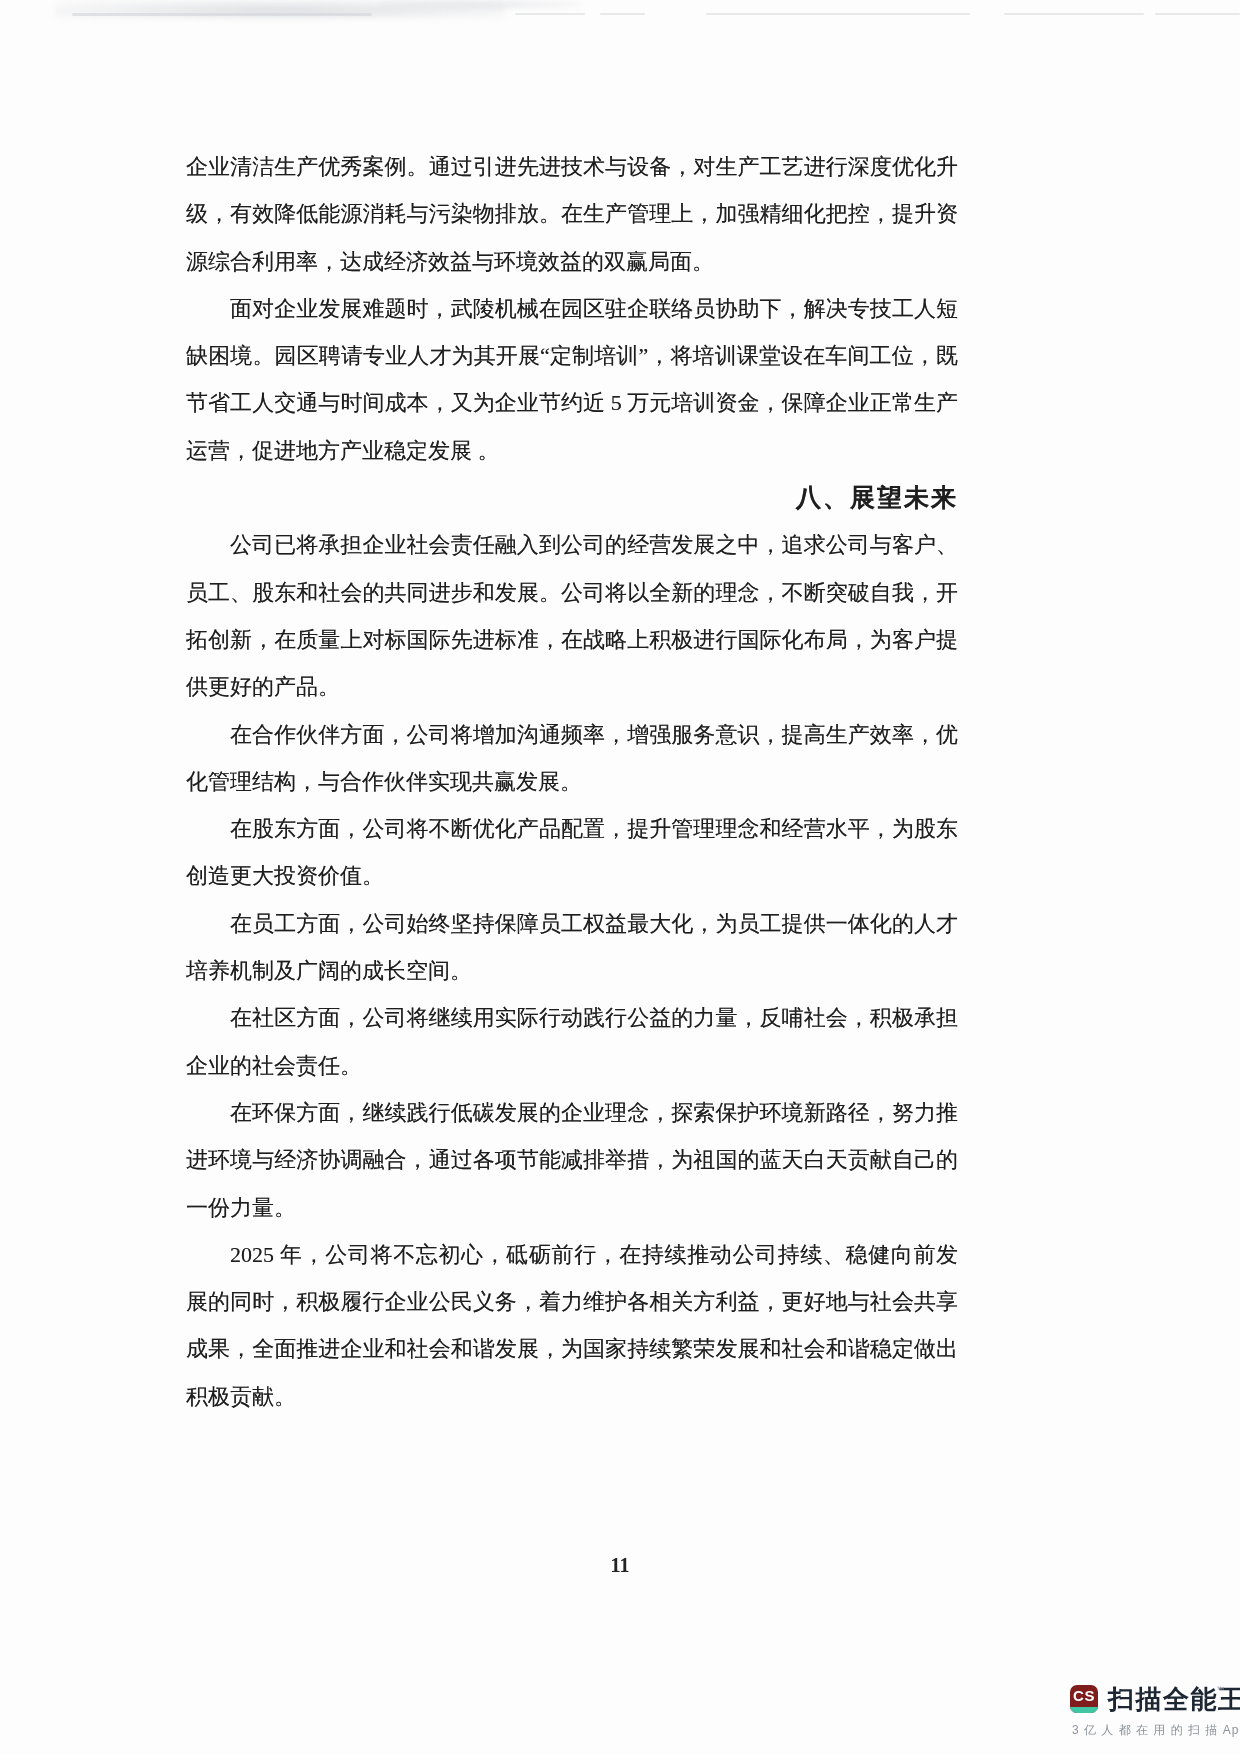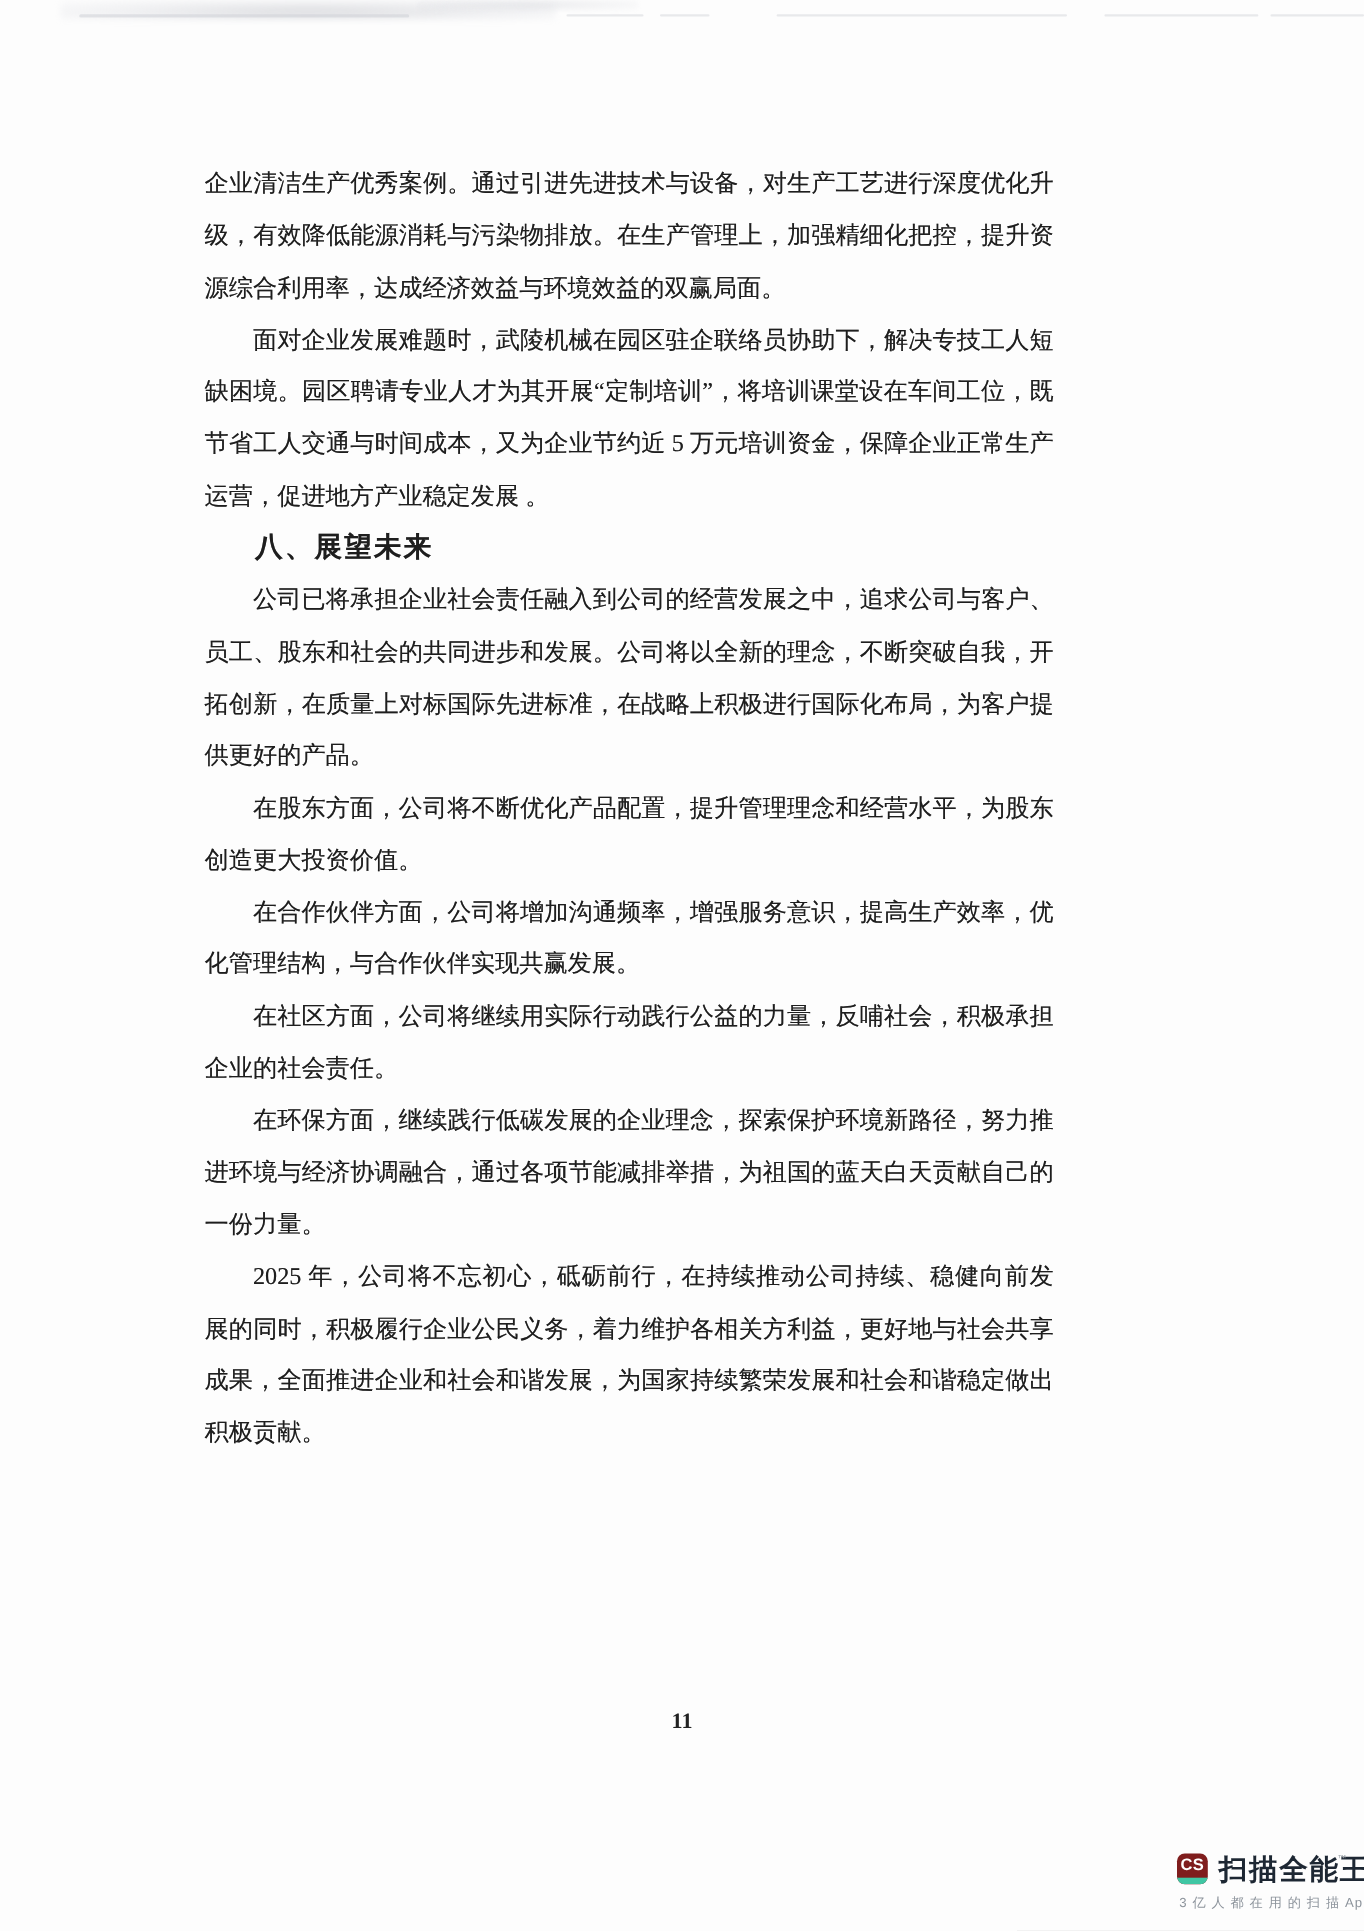--- a/index.html
+++ b/index.html
@@ -43,21 +43,21 @@
     letter-spacing:0;
     text-shadow:0 0 .5px rgba(20,20,20,.55);
   }
   .doc p{margin:0;}
   .doc p.indent{text-indent:2em;}
   .doc h2{
     margin:0;
     margin-left:46px;
     font-size:25px;line-height:47.3px;
     font-weight:bold;
-    text-align:left;
+    text-align:right;
     letter-spacing:2px;
   }
 
   
   .page-number{
     position:absolute;left:0;right:26px;top:1554px;
     text-align:center;
     font-family:"Liberation Serif","DejaVu Serif",serif;
     font-size:20px;font-weight:bold;color:#222;
   }
@@ -106,22 +106,23 @@
     <div class="scan-line sl4"></div>
     <div class="scan-line sl5"></div>
     <div class="scan-line sl6"></div>
   </div>
 
   <div class="doc">
     <p>企业清洁生产优秀案例。通过引进先进技术与设备，对生产工艺进行深度优化升级，有效降低能源消耗与污染物排放。在生产管理上，加强精细化把控，提升资源综合利用率，达成经济效益与环境效益的双赢局面。</p>
     <p class="indent">面对企业发展难题时，武陵机械在园区驻企联络员协助下，解决专技工人短缺困境。园区聘请专业人才为其开展“定制培训”，将培训课堂设在车间工位，既节省工人交通与时间成本，又为企业节约近 5 万元培训资金，保障企业正常生产运营，促进地方产业稳定发展 。</p>
     <h2>八、展望未来</h2>
     <p class="indent">公司已将承担企业社会责任融入到公司的经营发展之中，追求公司与客户、员工、股东和社会的共同进步和发展。公司将以全新的理念，不断突破自我，开拓创新，在质量上对标国际先进标准，在战略上积极进行国际化布局，为客户提供更好的产品。</p>
+    <p class="indent">在合作伙伴方面，公司将增加沟通频率，增强服务意识，提高生产效率，优化管理结构，与合作伙伴实现共赢发展。</p>
     <p class="indent">在股东方面，公司将不断优化产品配置，提升管理理念和经营水平，为股东创造更大投资价值。</p>
-    <p class="indent">在合作伙伴方面，公司将增加沟通频率，增强服务意识，提高生产效率，优化管理结构，与合作伙伴实现共赢发展。</p>
+    <p class="indent">在员工方面，公司始终坚持保障员工权益最大化，为员工提供一体化的人才培养机制及广阔的成长空间。</p>
     <p class="indent">在社区方面，公司将继续用实际行动践行公益的力量，反哺社会，积极承担企业的社会责任。</p>
     <p class="indent">在环保方面，继续践行低碳发展的企业理念，探索保护环境新路径，努力推进环境与经济协调融合，通过各项节能减排举措，为祖国的蓝天白天贡献自己的一份力量。</p>
     <p class="indent">2025 年，公司将不忘初心，砥砺前行，在持续推动公司持续、稳健向前发展的同时，积极履行企业公民义务，着力维护各相关方利益，更好地与社会共享成果，全面推进企业和社会和谐发展，为国家持续繁荣发展和社会和谐稳定做出积极贡献。</p>
   </div>
 
   <div class="page-number">11</div>
 
   <div class="watermark">
     <div class="cs-logo" style="background: #7f1d1d;">
       <span class="cs-text">CS</span>

